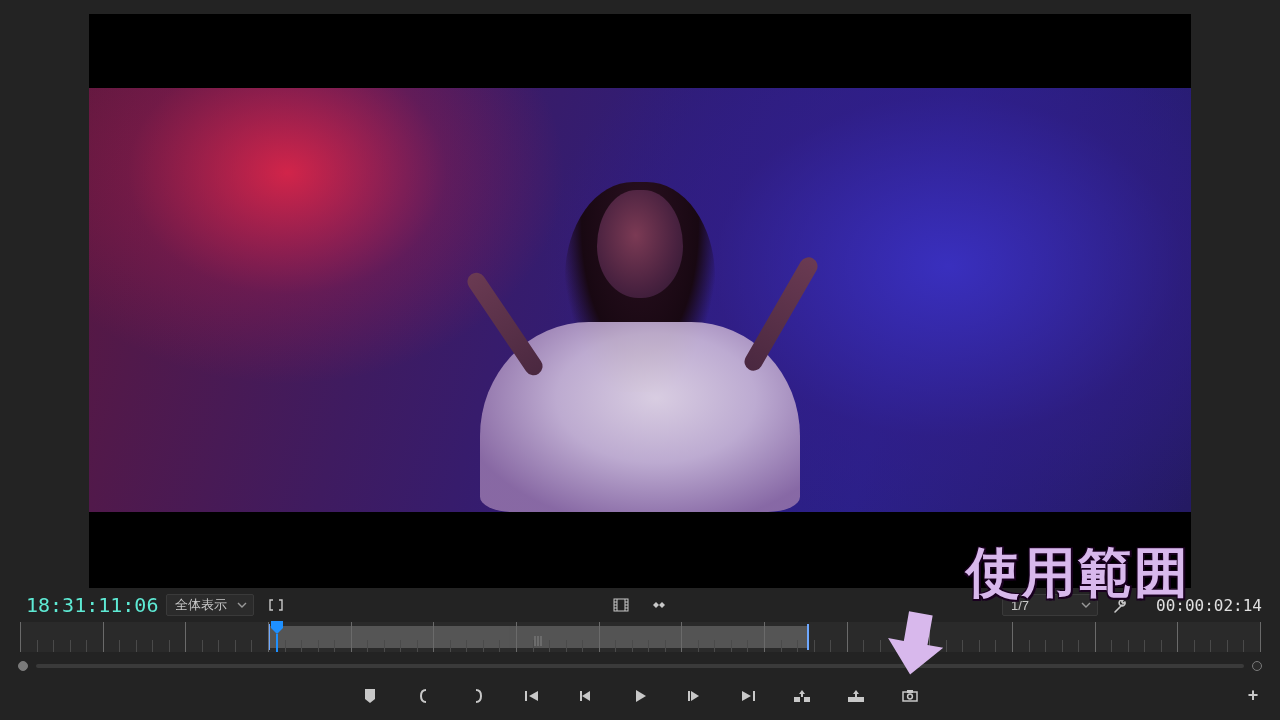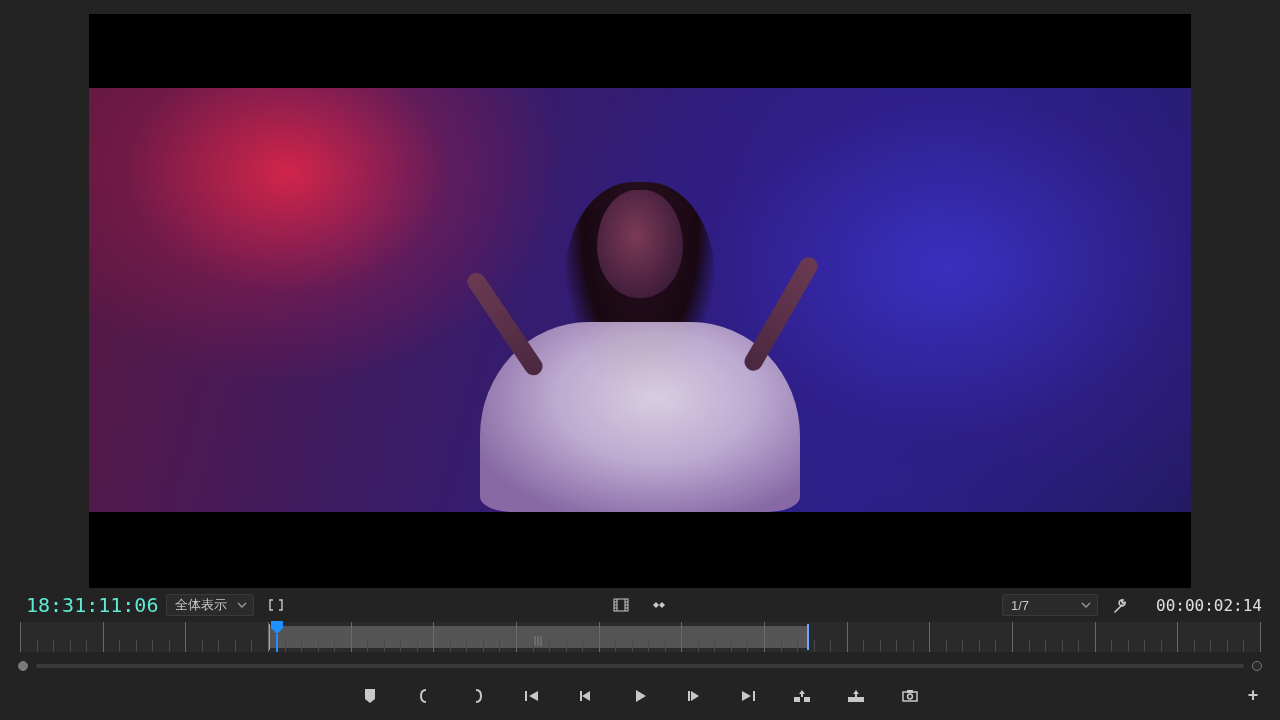--- a/index.html
+++ b/index.html
@@ -254,20 +254,26 @@
           <div class="hair"></div>
           <div class="shirt"></div>
           <div class="head"></div>
           <div class="arm-l"></div>
           <div class="arm-r"></div>
         </div>
       </div>
     </div>
   </div>
 
+  <div class="annotation">
+    <span class="annotation-text">使用範囲</span>
+    <svg class="annotation-arrow" width="72" height="72" viewBox="0 0 72 72">
+      <polygon points="36,70 8,38 24,38 24,8 48,8 48,38 64,38" fill="#d8b8ec" transform="rotate(10 36 36)"></polygon>
+    </svg>
+  </div>
 
   <div class="control-row">
     <span class="tc-left">18:31:11:06</span>
 
     <div class="select">
       <span>全体表示</span>
       <svg class="chev" width="10" height="10" viewBox="0 0 10 10">
           <path d="M1 3 L5 7 L9 3" stroke="#c8c8c8" stroke-width="1.4" fill="none"></path>
         </svg>
     </div>

